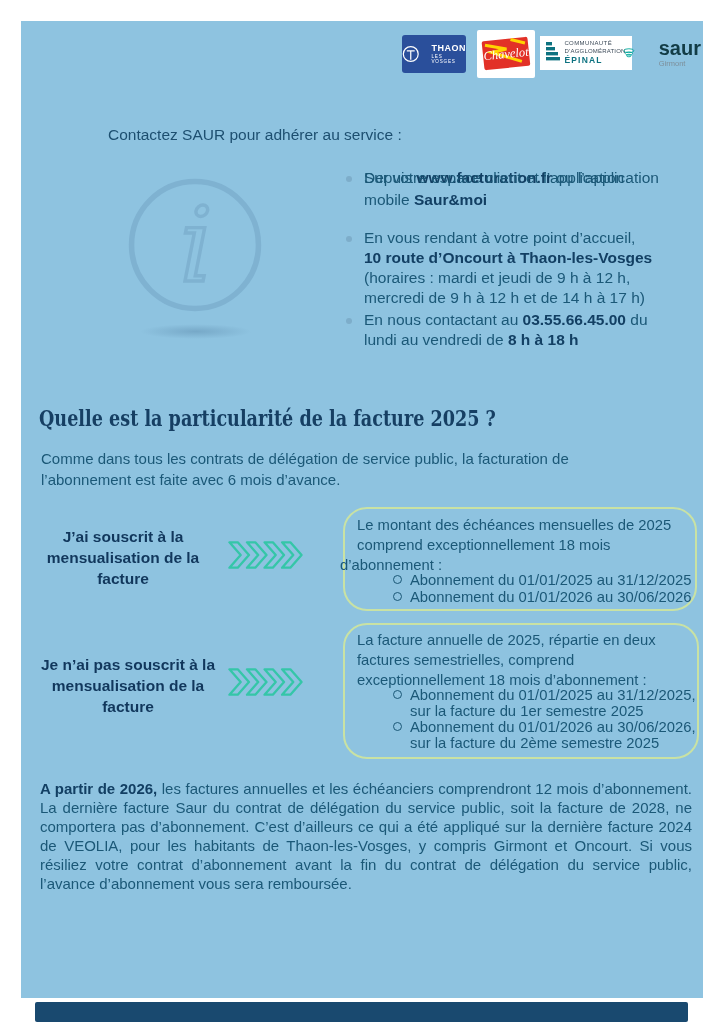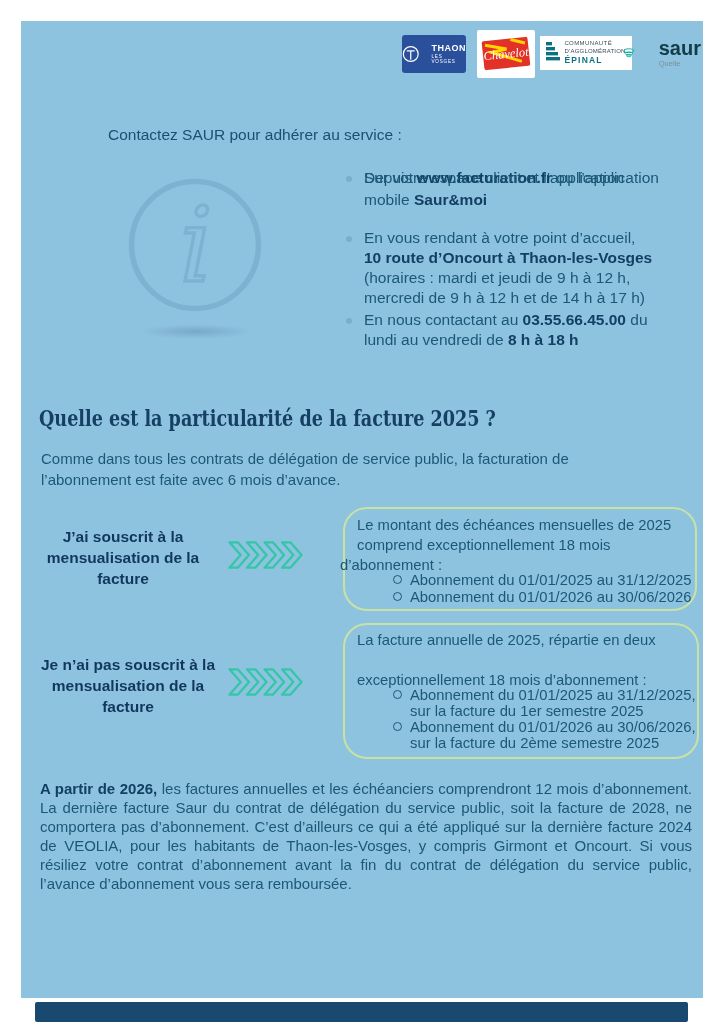--- a/index.html
+++ b/index.html
@@ -70,21 +70,21 @@
   </div>
 
   <div class="logo-tile" style="left:623px;top:36px;width:78px;height:34px;gap:24px;">
     <svg width="26" height="26" viewBox="0 0 26 26">
       <ellipse cx="13" cy="8" rx="11" ry="4.4" fill="none" stroke="#00a79b" stroke-width="2"></ellipse>
       <ellipse cx="13" cy="14" rx="8" ry="3.4" fill="none" stroke="#00a79b" stroke-width="2"></ellipse>
       <ellipse cx="13" cy="19" rx="5" ry="2.4" fill="none" stroke="#00a79b" stroke-width="2"></ellipse>
     </svg>
     <div style="display:flex;flex-direction:column;line-height:1;">
       <span style="font-size:20px;font-weight:bold;color:#123c46;">saur</span>
-      <span style="font-size:7.5px;color:#7d8f9a;margin-top:2px;">Quelle</span>
+      <span style="font-size:7.5px;color:#7d8f9a;margin-top:2px;">Girmont</span>
     </div>
   </div>
 
   <div class="t" style="left:64px;top:125px;color:#1d4f70;margin-left:44px;">Contactez SAUR pour adhérer au service :</div>
 
   <svg class="abs" style="left:126px;top:176px;" width="138" height="140" viewBox="0 0 200 203">
     <circle cx="100" cy="100" r="92" fill="none" stroke="#7fb2d1" stroke-width="8"></circle>
     <text x="102" y="152" text-anchor="middle" font-family="DejaVu Serif,serif" font-style="italic" font-size="150" fill="none" stroke="#7fb2d1" stroke-width="5">i</text>
   </svg>
   <div class="shadow" style="left:140px;top:324px;width:112px;height:15px;"></div>
@@ -138,20 +138,21 @@
   <svg class="abs" style="left:228px;top:667px;" width="76" height="30" viewBox="0 0 78 30">
     <g fill="none" stroke="#35c6a8" stroke-width="2.4" stroke-linejoin="round">
       <path d="M1.5,2 h8.5 l11.5,13 -11.5,13 h-8.5 l11.5,-13 z"></path>
       <path d="M19.5,2 h8.5 l11.5,13 -11.5,13 h-8.5 l11.5,-13 z"></path>
       <path d="M37.5,2 h8.5 l11.5,13 -11.5,13 h-8.5 l11.5,-13 z"></path>
       <path d="M55.5,2 h8.5 l11.5,13 -11.5,13 h-8.5 l11.5,-13 z"></path>
     </g>
   </svg>
   <div class="greenbox" style="left:343px;top:623px;width:352px;height:132px;"></div>
   <div class="boxline" style="left:357px;top:632px;">La facture annuelle de 2025, répartie en deux</div>
+  <div class="boxline" style="left:357px;top:652px;">factures semestrielles, comprend</div>
   <div class="boxline" style="left:357px;top:672px;">exceptionnellement 18 mois d’abonnement :</div>
   <div class="boxline" style="left:393px;top:687px;"><span class="ring"></span><span>Abonnement du 01/01/2025 au 31/12/2025,</span></div>
   <div class="boxline" style="left:410px;top:703px;">sur la facture du 1er semestre 2025</div>
   <div class="boxline" style="left:393px;top:719px;"><span class="ring"></span><span>Abonnement du 01/01/2026 au 30/06/2026,</span></div>
   <div class="boxline" style="left:410px;top:735px;">sur la facture du 2ème semestre 2025</div>
 
   <div class="closing"><span class="b">A partir de 2026,</span><span> les factures annuelles et les échéanciers comprendront 12 mois d’abonnement. La dernière facture Saur du contrat de délégation du service public, soit la facture de 2028, ne comportera pas d’abonnement. C’est d’ailleurs ce qui a été appliqué sur la dernière facture 2024 de VEOLIA, pour les habitants de Thaon-les-Vosges, y compris Girmont et Oncourt. Si vous résiliez votre contrat d’abonnement avant la fin du contrat de délégation du service public, l’avance d’abonnement vous sera remboursée.</span></div>
 
   <div class="navybar"></div>
 

